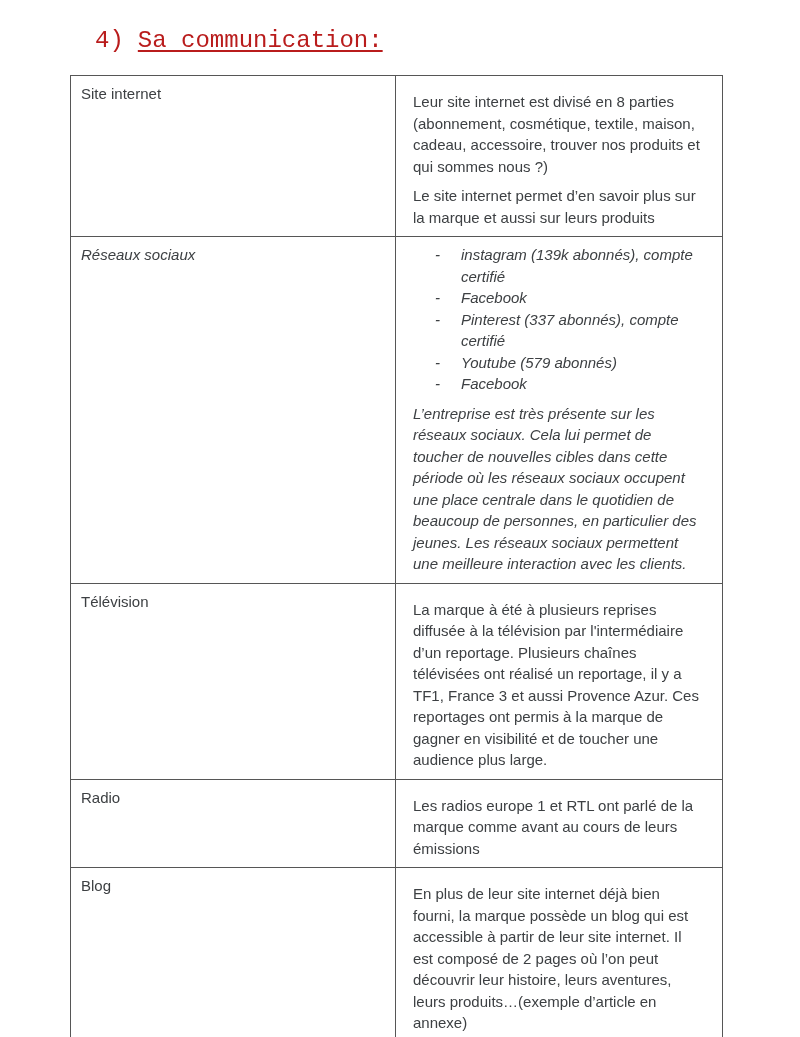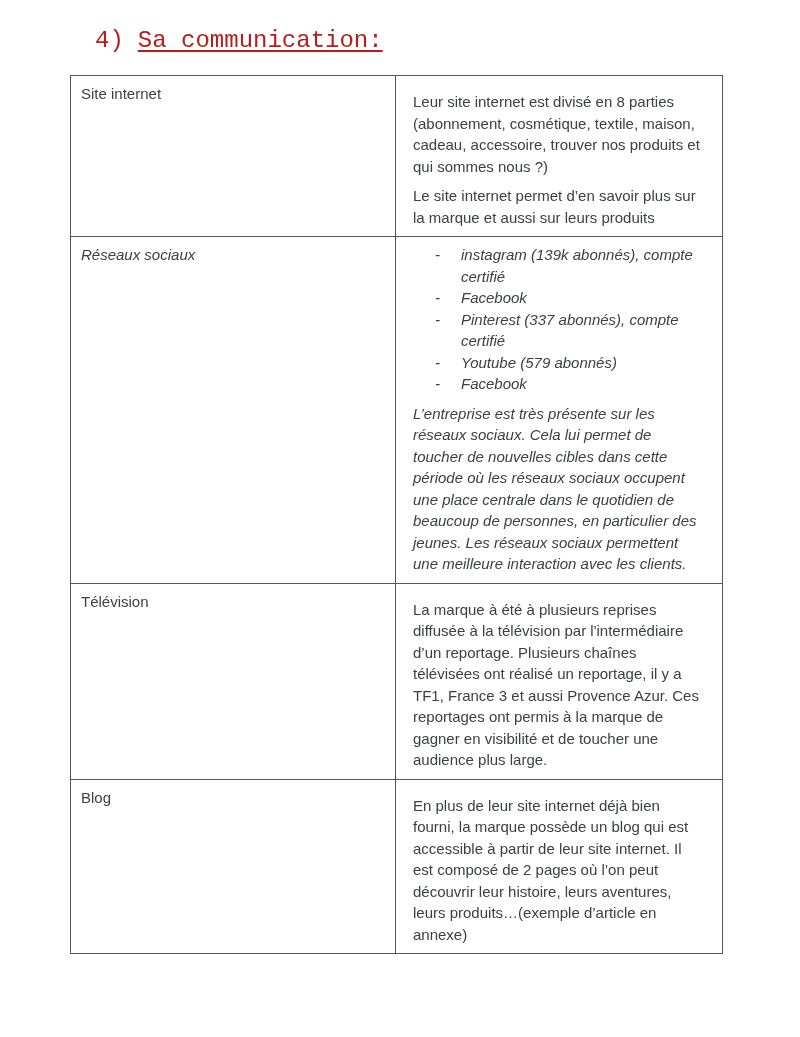--- a/index.html
+++ b/index.html
@@ -117,20 +117,26 @@
       </td>
     </tr>
 
     <tr class="r2">
       <td class="label-cell">Télévision</td>
       <td class="content-cell">
         <p class="para">La marque à été à plusieurs reprises diffusée à la télévision par l'intermédiaire d’un reportage. Plusieurs chaînes télévisées ont réalisé un reportage, il y a TF1, France 3 et aussi Provence Azur. Ces reportages ont permis à la marque de gagner en visibilité et de toucher une audience plus large.</p>
       </td>
     </tr>
 
+    <tr class="r3">
+      <td class="label-cell">Radio</td>
+      <td class="content-cell">
+        <p class="para">Les radios europe 1 et RTL ont parlé de la marque comme avant au cours de leurs émissions</p>
+      </td>
+    </tr>
 
 
     <tr class="r5">
       <td class="label-cell">Blog</td>
       <td class="content-cell">
         <p class="para">En plus de leur site internet déjà bien fourni, la marque possède un blog qui est accessible à partir de leur site internet. Il est composé de 2 pages où l’on peut découvrir leur histoire, leurs aventures, leurs produits…(exemple d’article en annexe)</p>
       </td>
     </tr>
   </tbody>
 </table>

